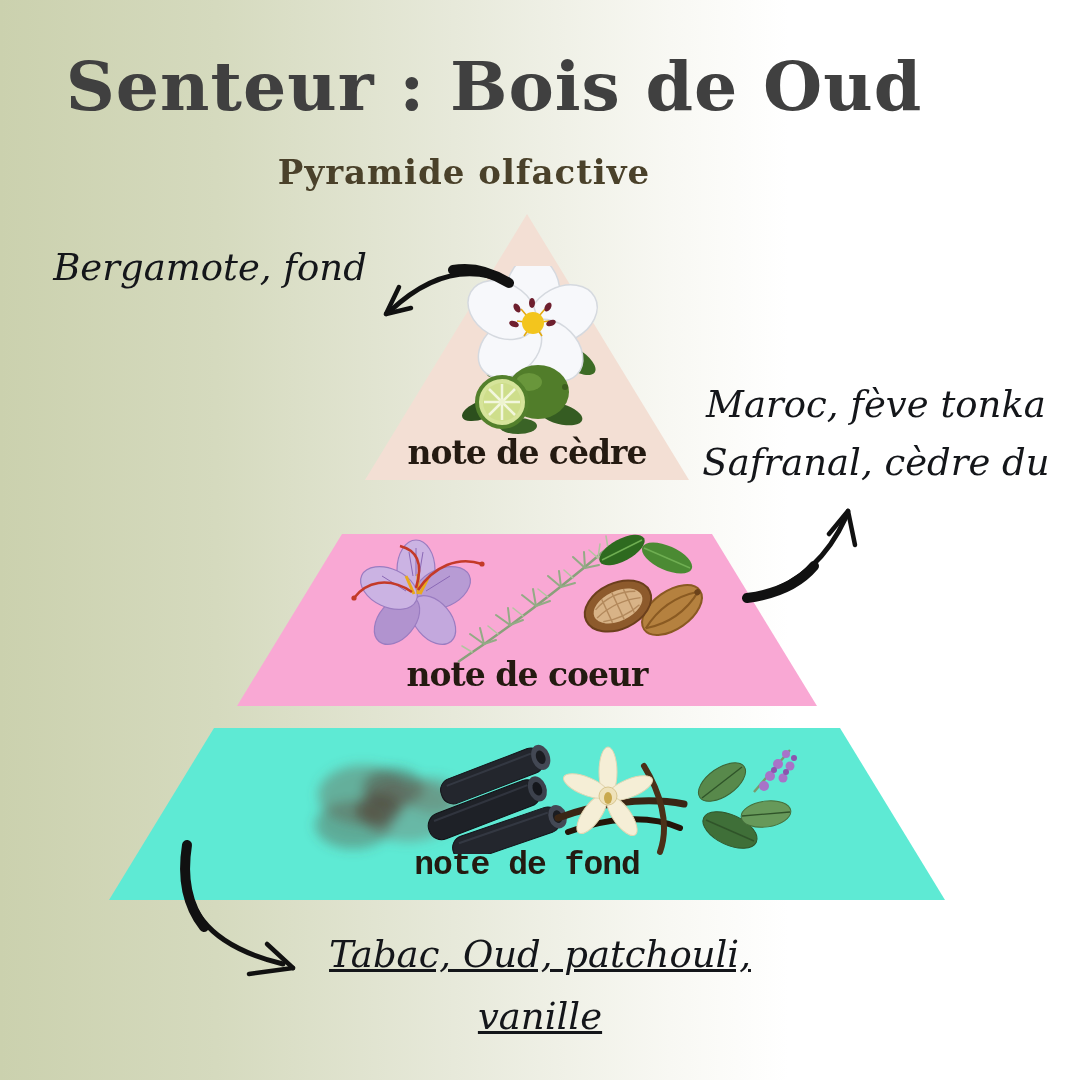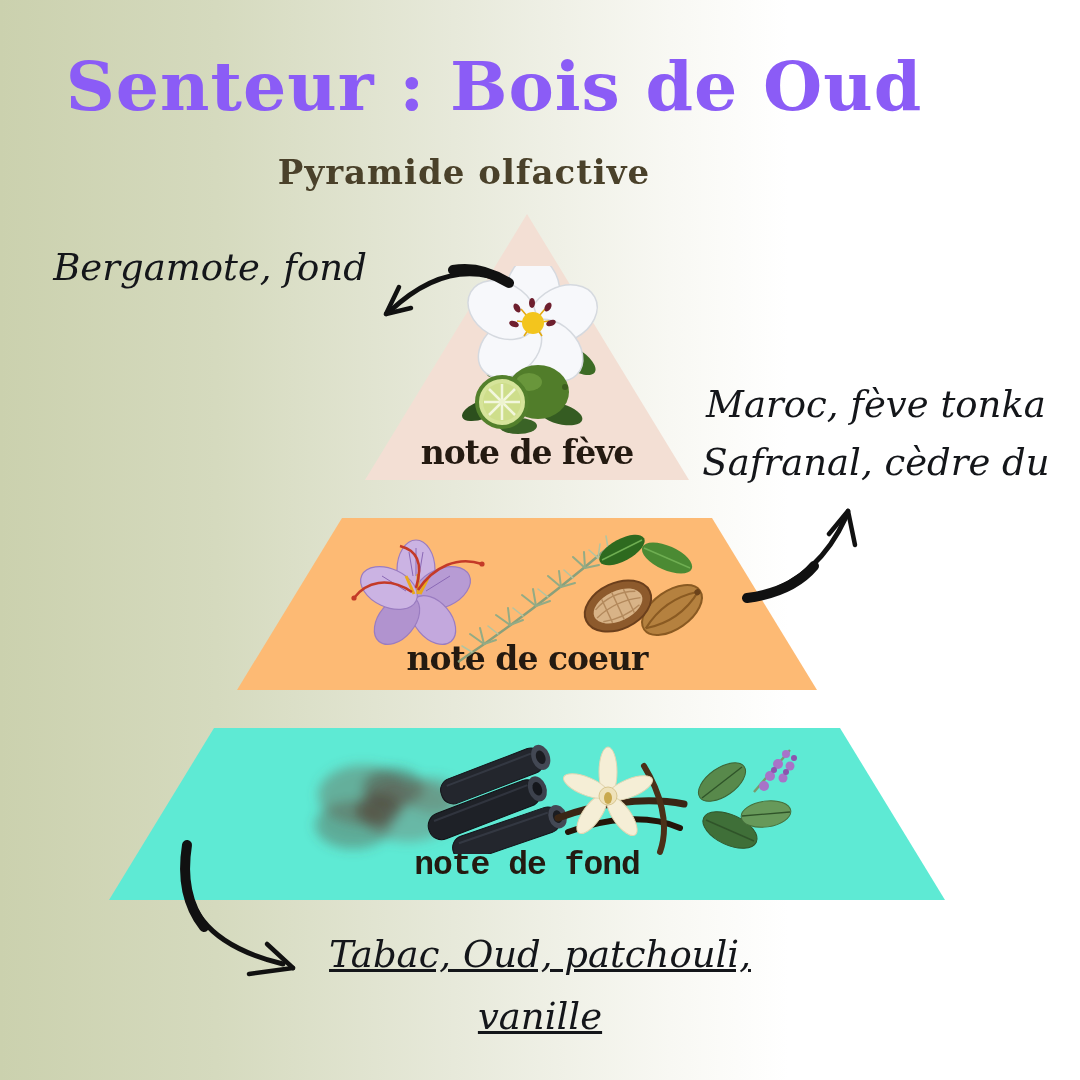--- a/index.html
+++ b/index.html
@@ -2,21 +2,21 @@
 <html><head>
 <meta charset="utf-8">
 <style>
   html,body{margin:0;padding:0;}
   body{width:1080px;height:1080px;position:relative;overflow:hidden;
        font-family:"DejaVu Serif", serif;
        background:linear-gradient(90deg,#cbd1ae 0%,#d5dabe 20%,#e7e9da 42%,#f8f8f3 62%,#ffffff 73%);}
   .abs{position:absolute;}
   
   #title{top:46px;left:0;width:988px;text-align:center;
-         font-size:68px;font-weight:bold;color:#8b5cf6;letter-spacing:1px;}
+         font-size:68px;font-weight:bold;color:#404040;letter-spacing:1px;}
   #subtitle{top:152px;left:0;width:928px;text-align:center;
             font-size:34px;font-weight:bold;color:#4a412a;letter-spacing:1px;}
   
   .level{position:absolute;}
   #level-top{left:365px;top:214px;width:324px;height:266px;
              clip-path:polygon(50% 0%,100% 100%,0% 100%);}
   #level-heart{left:237px;top:518px;width:580px;height:172px;
              clip-path:polygon(18.1% 0%,81.9% 0%,100% 100%,0% 100%);}
   #level-base{left:109px;top:728px;width:836px;height:172px;
              clip-path:polygon(12.56% 0%,87.44% 0%,100% 100%,0% 100%);}
@@ -33,21 +33,21 @@
   #ann-base{left:290px;top:924px;width:500px;line-height:62px;text-decoration:underline;}
   svg{display:block;}
 </style>
 </head>
 <body>
 
 <div class="abs" id="title">Senteur : Bois de Oud</div>
 <div class="abs" id="subtitle">Pyramide olfactive</div>
 
 <div class="level" id="level-top" style="background-color: rgb(243, 223, 212);">
-  <div class="level-label" id="label-top">note de fève</div>
+  <div class="level-label" id="label-top">note de cèdre</div>
 </div>
 
 <svg class="abs" style="left:450px;top:266px;" width="190" height="172" viewBox="0 0 190 172">
 
   <ellipse cx="122" cy="92" rx="27" ry="11" fill="#3c6b25" transform="rotate(32 122 92)"></ellipse>
   <ellipse cx="55" cy="100" rx="20" ry="9" fill="#466f2a" transform="rotate(-25 55 100)"></ellipse>
 
   <g stroke="#d5d9df" stroke-width="1.5" fill="#f7f8fb">
     <ellipse cx="83" cy="28" rx="27" ry="37"></ellipse>
     <ellipse cx="113" cy="48" rx="27" ry="36" transform="rotate(62 113 48)"></ellipse>
@@ -91,21 +91,21 @@
     <line x1="50" y1="50" x2="68" y2="50"></line>
       <line x1="50" y1="50" x2="63" y2="63"></line>
     <line x1="50" y1="50" x2="50" y2="68"></line>
       <line x1="50" y1="50" x2="37" y2="63"></line>
     <line x1="50" y1="50" x2="32" y2="50"></line>
       <line x1="50" y1="50" x2="37" y2="37"></line>
   </g>
   <circle cx="50" cy="50" r="3" fill="#eef4cf"></circle>
 </svg>
 
-<div class="level" id="level-heart" style="background-color: #fdba74;">
+<div class="level" id="level-heart" style="background-color: #f9a8d4; margin-top: 16px;">
   <div class="level-label" id="label-heart">note de coeur</div>
 </div>
 
 <svg class="abs" style="left:330px;top:536px;" width="172" height="116" viewBox="0 0 172 116">
   <g stroke="#9a7cc1" stroke-width="1.2">
     <ellipse cx="86" cy="34" rx="19" ry="30" fill="#cbb3e3"></ellipse>
     <ellipse cx="112" cy="52" rx="19" ry="30" fill="#b79bd4" transform="rotate(65 112 52)"></ellipse>
     <ellipse cx="103" cy="84" rx="18" ry="28" fill="#c3a8dd" transform="rotate(140 103 84)"></ellipse>
     <ellipse cx="67" cy="84" rx="18" ry="28" fill="#b193cf" transform="rotate(-140 67 84)"></ellipse>
     <ellipse cx="59" cy="52" rx="19" ry="30" fill="#cbb3e3" transform="rotate(-65 59 52)"></ellipse>

